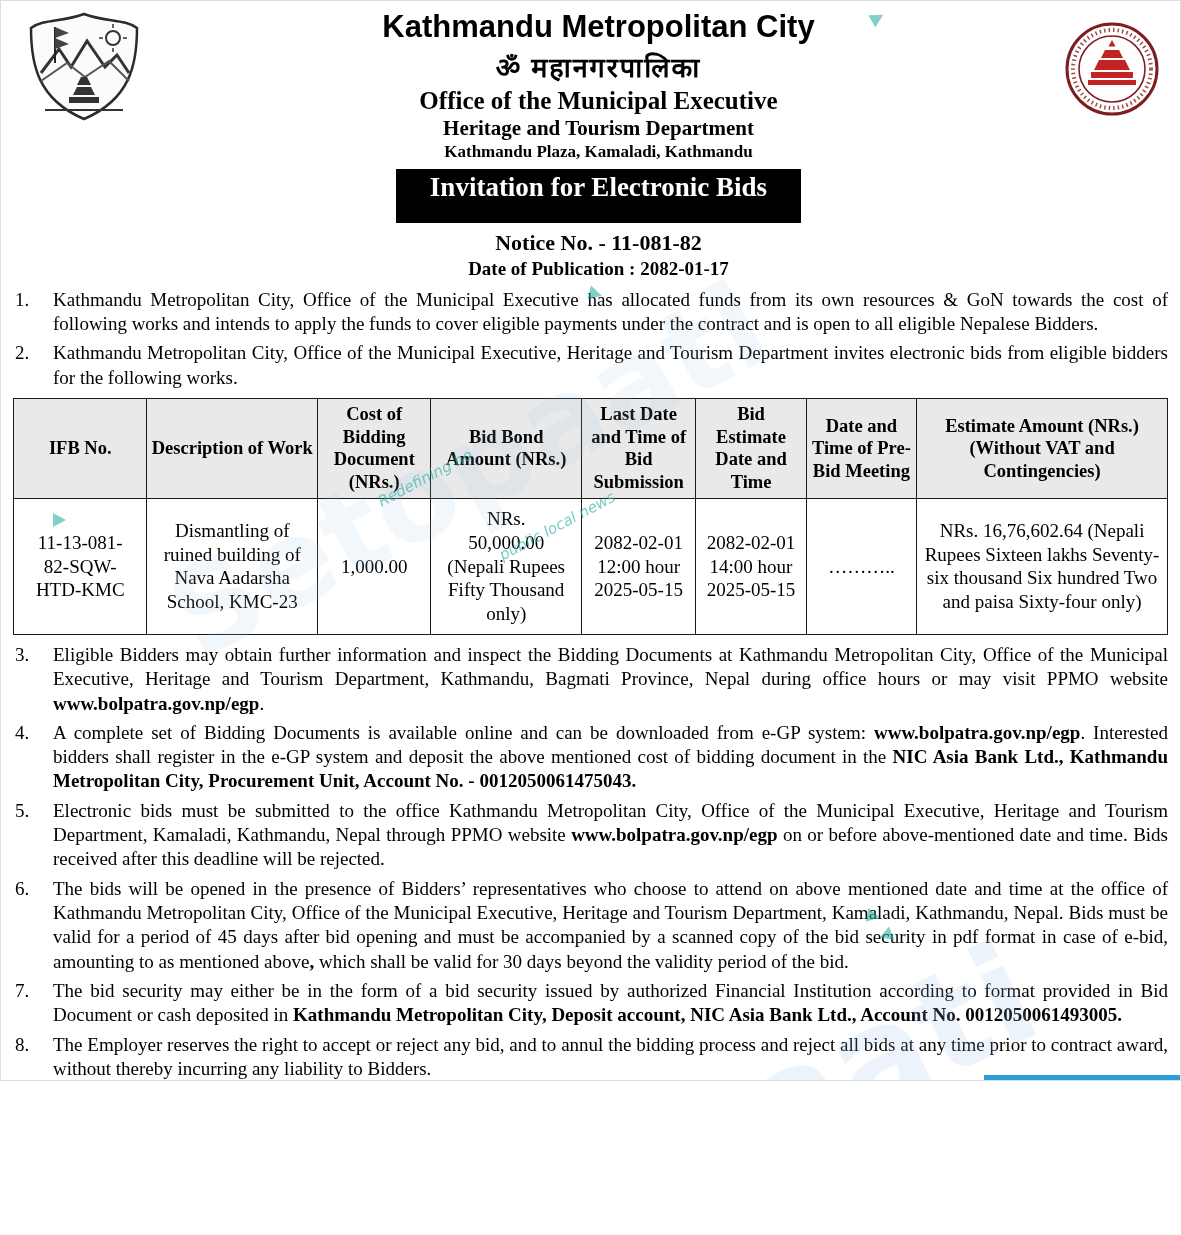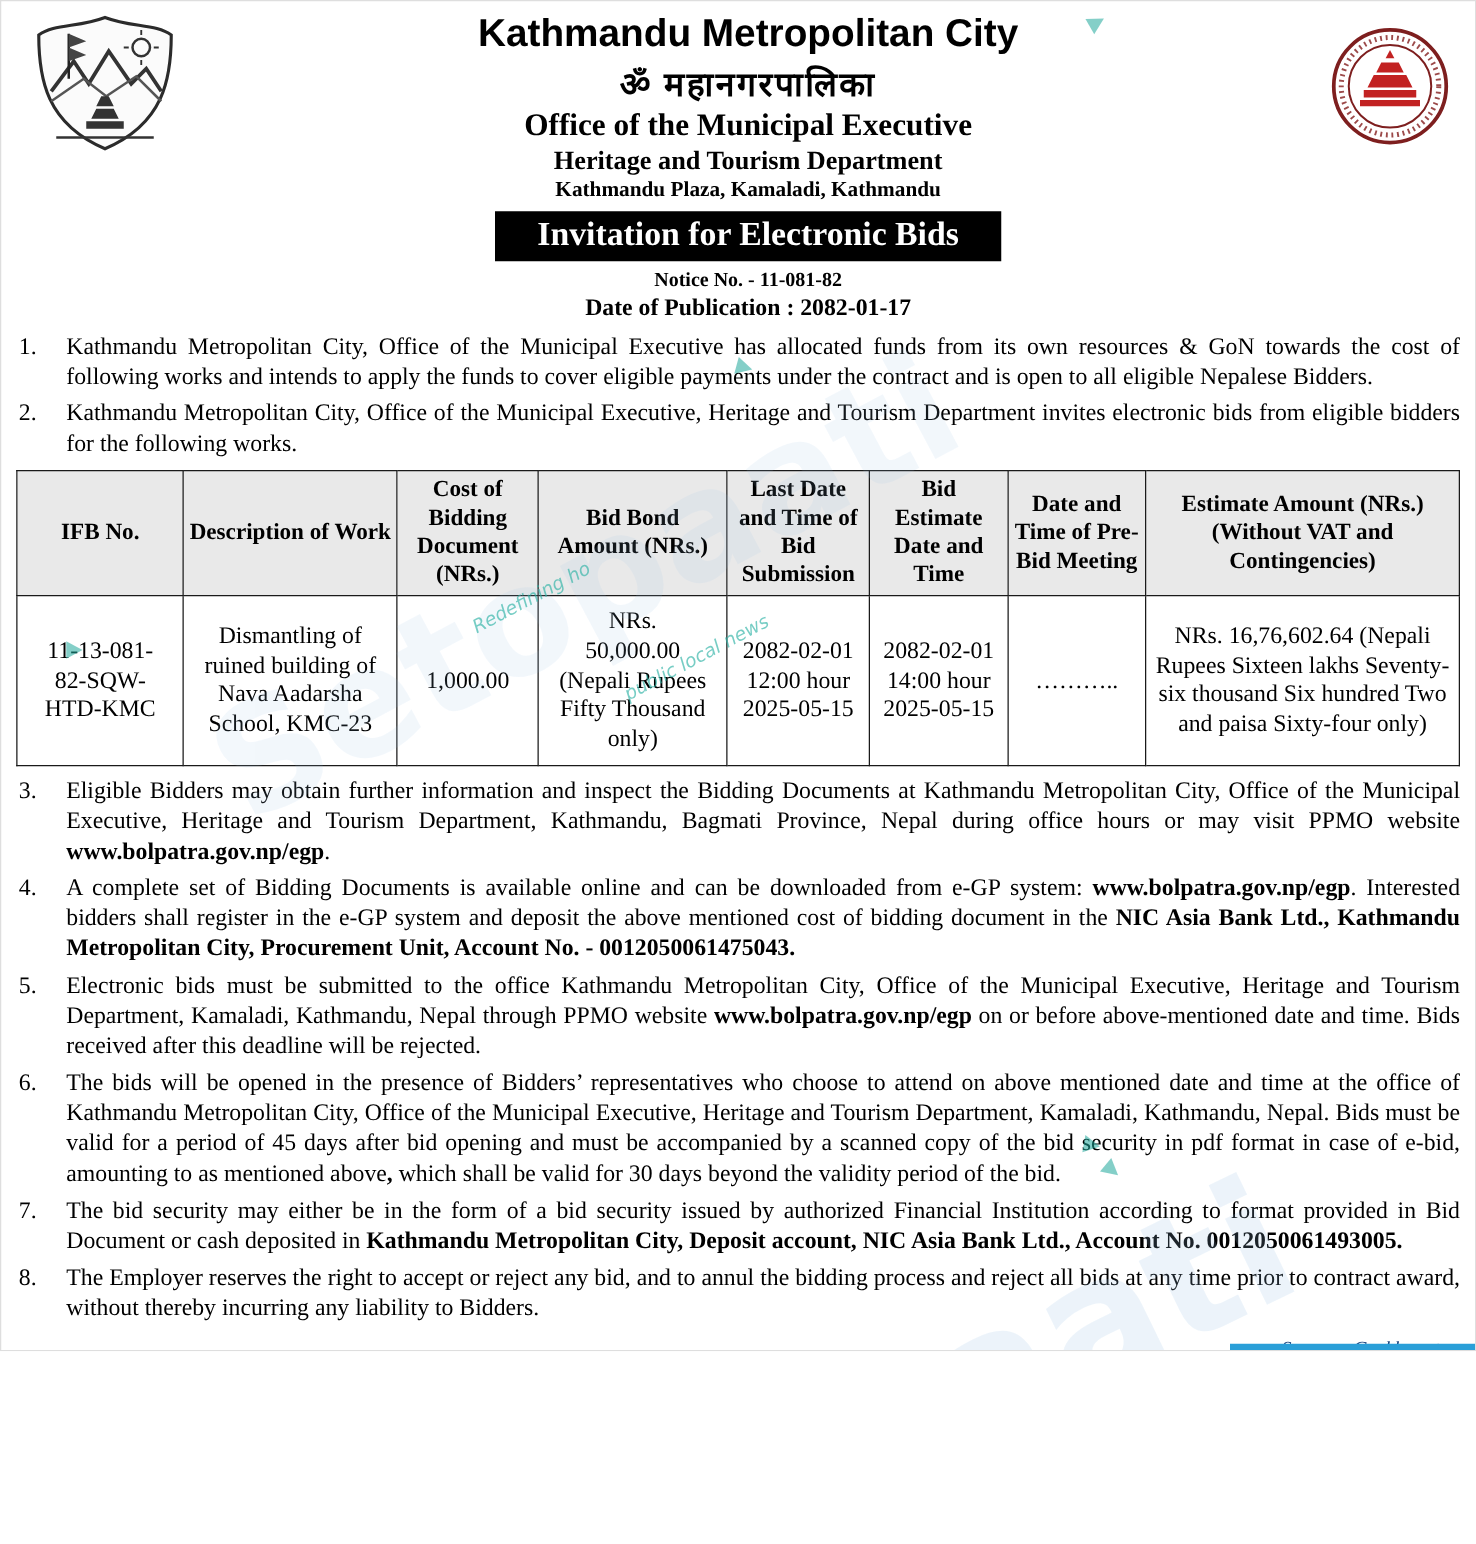--- a/index.html
+++ b/index.html
@@ -26,23 +26,23 @@
   .title {
     font-family:"Liberation Sans", sans-serif;
     font-weight:bold; font-size:31px; line-height:1.15;
   }
   .devanagari { font-size:27px; font-weight:bold; margin-top:3px; letter-spacing:2px; }
   .office { font-size:25px; font-weight:bold; margin-top:2px; }
   .dept   { font-size:21px; font-weight:bold; margin-top:1px; }
   .addr   { font-size:17px; font-weight:bold; margin-top:1px; }
   .banner {
     display:inline-block; background:#000; color:#fff;
-    font-weight:bold; font-size:27px; padding:3px 34px 6px 34px; margin-top:7px;
-  }
-  .notice-no { font-size:16px; font-weight:bold; margin-top:7px; }
+    font-weight:bold; font-size:27px; padding:3px 34px 20px 34px; margin-top:7px;
+  }
+  .notice-no { font-size:22px; font-weight:bold; margin-top:7px; }
   .pub-date  { font-size:19px; font-weight:bold; margin-top:2px; }
 
   
   .clauses { margin-top:8px; }
   .clause { display:flex; margin-top:5px; }
   .clause .num { flex:0 0 40px; font-size:19px; line-height:1.28; padding-left:2px; }
   .clause .txt { flex:1; font-size:19px; line-height:1.28; text-align:justify; }
   .clause .txt span.b { font-weight:bold; }
 
   

